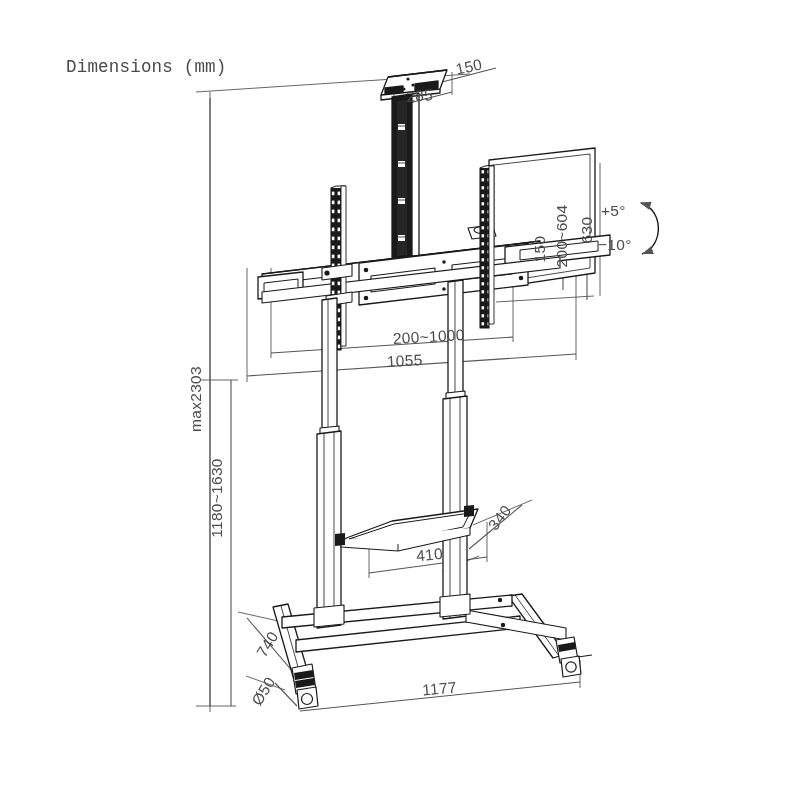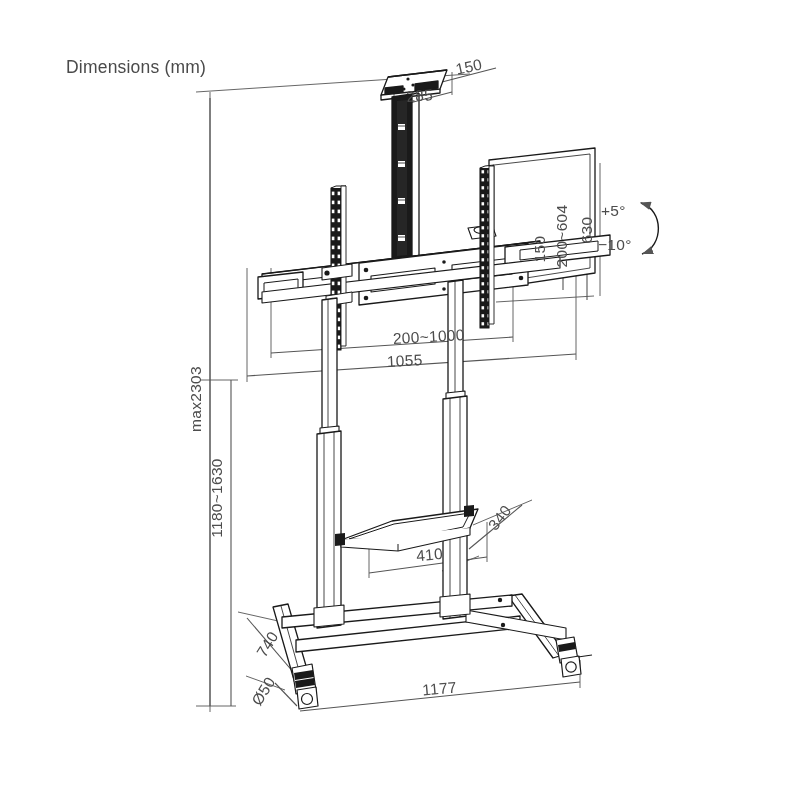--- a/index.html
+++ b/index.html
@@ -21,21 +21,21 @@
     background: #ffffff;
   }
   #title {
     position: absolute;
     left: 66px;
     top: 57px;
     font-size: 17.5px;
     color: #4a4a4a;
     letter-spacing: 0.2px;
     white-space: nowrap;
-    font-family: Liberation Sans, sans-serif;
+    font-family: Liberation Mono, monospace;
   }
   svg.draw {
     position: absolute;
     left: 0;
     top: 0;
     width: 800px;
     height: 800px;
   }
   .dimtext {
     font-family: "Liberation Sans", sans-serif;

